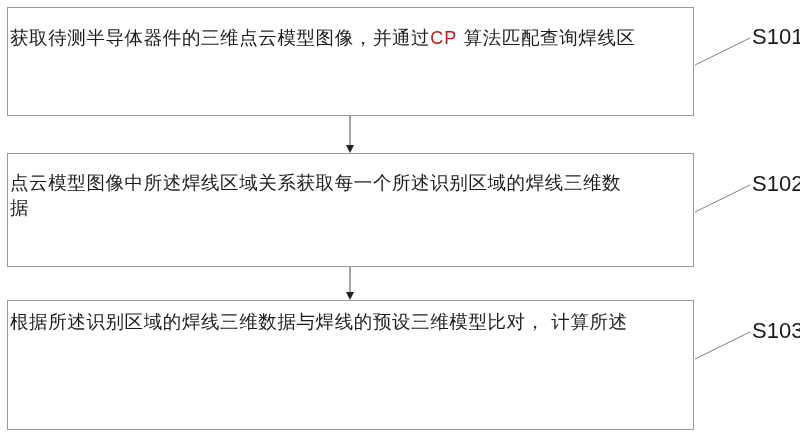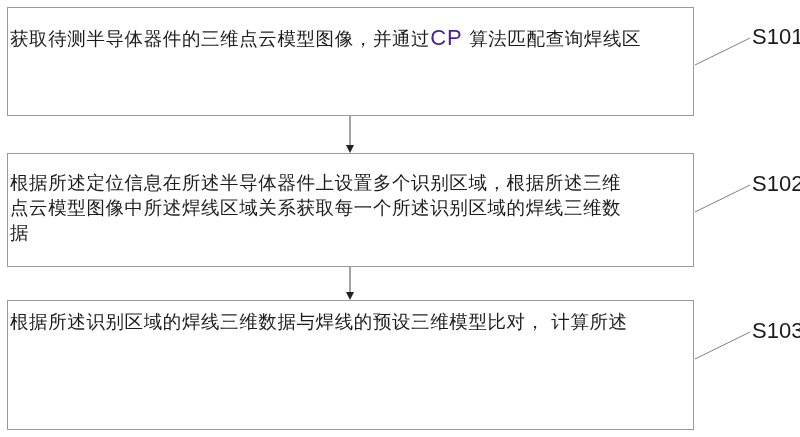--- a/index.html
+++ b/index.html
@@ -3,37 +3,36 @@
   <meta charset="utf-8">
   <style>
     html, body { margin: 0; padding: 0; background: #ffffff; }
     body { width: 800px; height: 437px; position: relative; overflow: hidden;
            font-family: "DejaVu Sans", sans-serif; color: #1a1a1a; }
     .box { position: absolute; left: 7px; width: 687px; border: 1.5px solid #9a9a9a;
            box-sizing: border-box; background: #fff; }
     .box-text { position: absolute; left: 2px; right: 6px; font-size: 18.5px; line-height: 25px;
                 letter-spacing: 0.6px; color: #1c1c1c; word-break: break-all; }
     .box-text .line { display: block; white-space: nowrap; }
-    .cp { color: #4c1d95; font-family: "Liberation Sans", sans-serif; font-size: 22px; letter-spacing: 1px; }
+    .cp { color: #b91c1c; font-family: "Liberation Sans", sans-serif; font-size: 18px; letter-spacing: 1px; }
     .label { position: absolute; left: 752px; font-family: "Liberation Sans", sans-serif;
              font-size: 22px; color: #1a1a1a; }
     svg.overlay { position: absolute; left: 0; top: 0; }
   </style>
 </head>
 <body>
 
 <div class="box" style="top:7px; height:109px;">
   <div class="box-text" style="top:17px;">
     <span class="line"><span>获取待测半导体器件的三维点云模型图像，并通过</span><span class="cp">CP</span><span> 算法匹配查询焊线区</span></span>
   </div>
 </div>
 
 <div class="box" style="top:153px; height:114px;">
   <div class="box-text" style="top:16px;">
-    <span class="line">根据所述定位信息在所述半导体器件上设置多个识别区域，根据所述三维</span>
     <span class="line">点云模型图像中所述焊线区域关系获取每一个所述识别区域的焊线三维数</span>
     <span class="line">据</span>
   </div>
 </div>
 
 <div class="box" style="top:300px; height:130px;">
   <div class="box-text" style="top:8px;">
     <span class="line">根据所述识别区域的焊线三维数据与焊线的预设三维模型比对， 计算所述</span>
   </div>
 </div>

